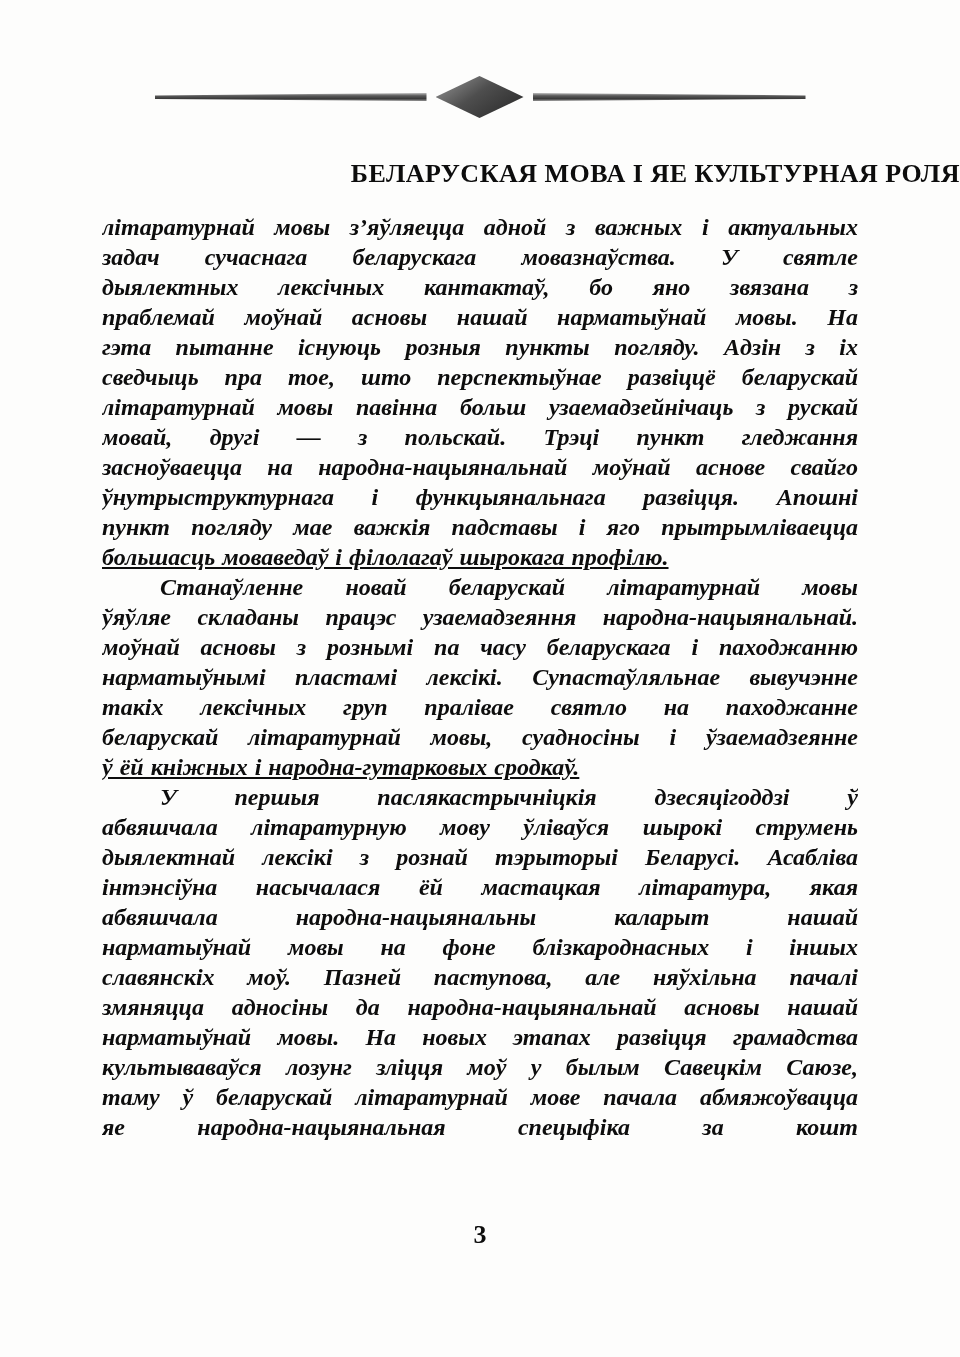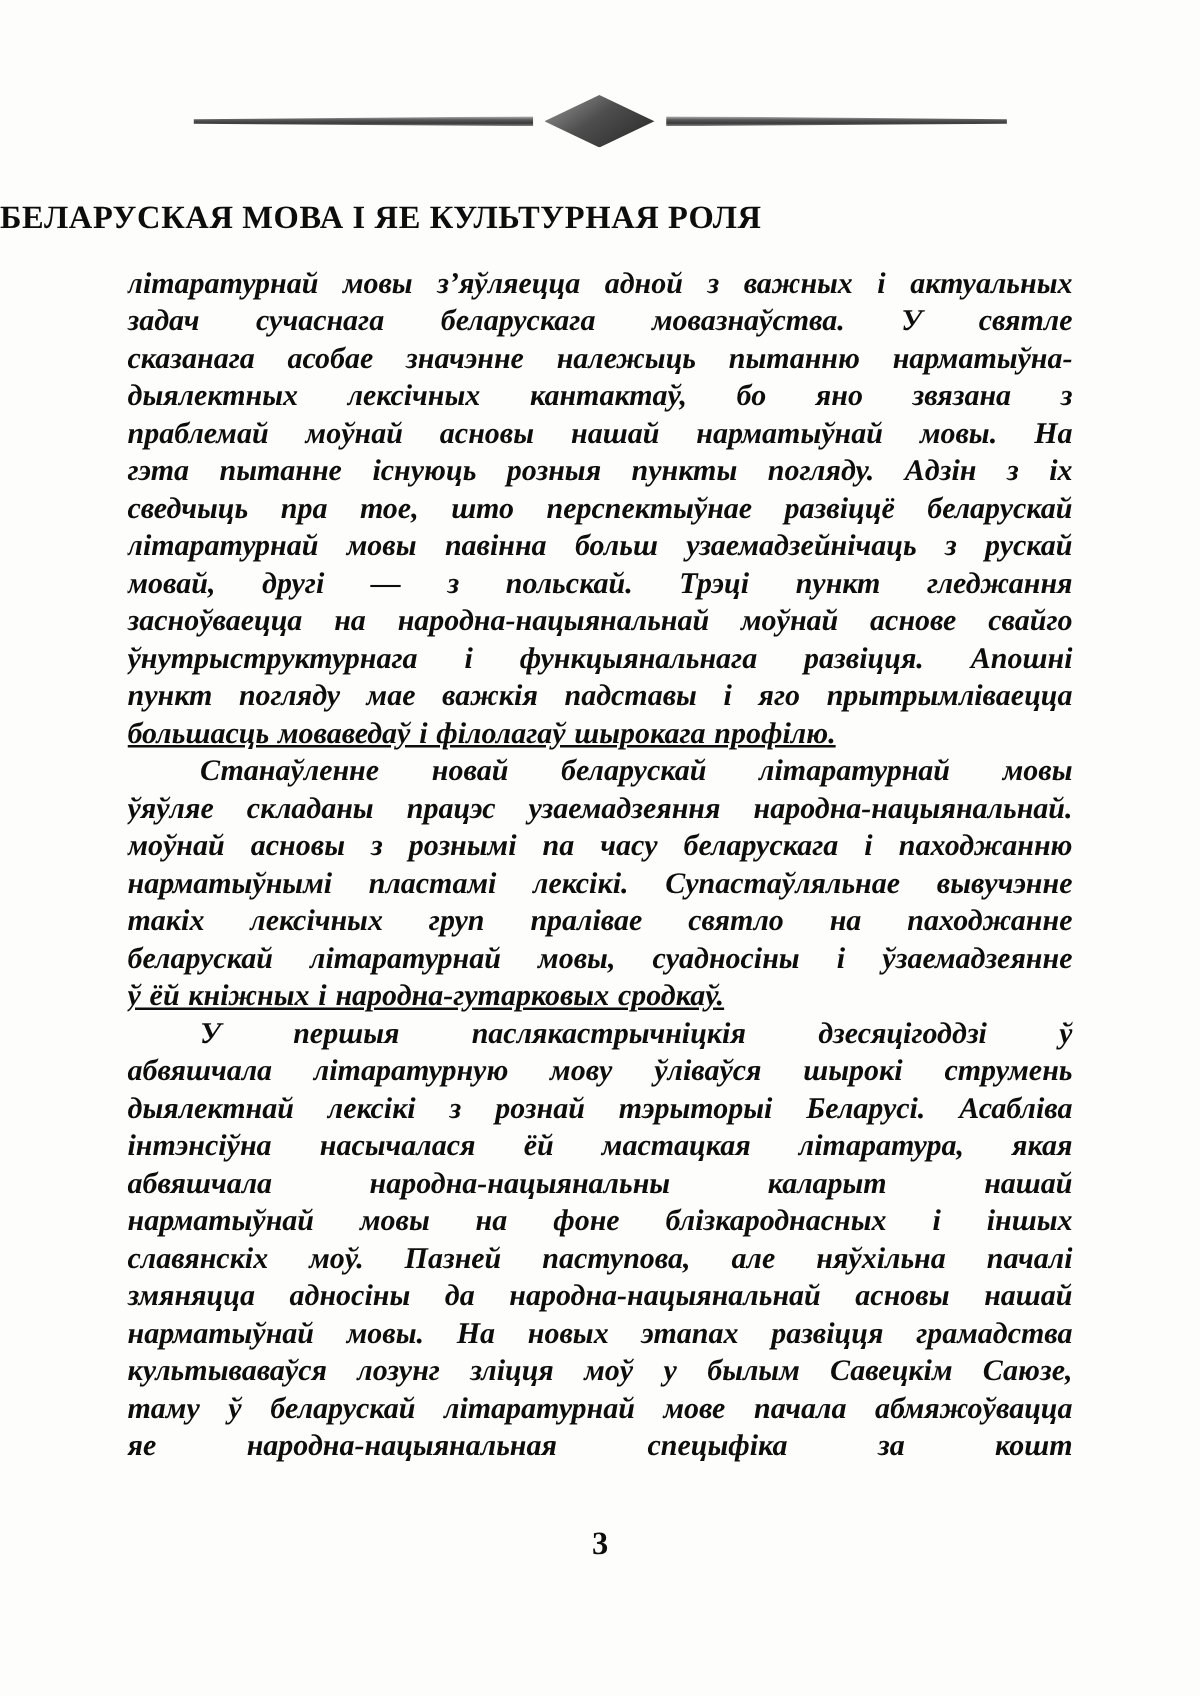--- a/index.html
+++ b/index.html
@@ -35,21 +35,21 @@
   .rule.left{width:272px;clip-path:polygon(0 30%,100% 0,100% 100%,0 75%);}
   .rule.right{width:273px;clip-path:polygon(0 0,100% 30%,100% 75%,0 100%);}
   .diamond{
     width:88px;height:42px;
     background:linear-gradient(145deg,var(--diamond_light) 0%,var(--diamond_mid) 45%,var(--diamond_dark) 100%);
     clip-path:polygon(50% 0,100% 50%,50% 100%,0 50%);
   }
   
   .heading{
     position:absolute;top:140px;left:0;width:100%;
-    text-align:left;
+    text-align:right;
     font-weight:bold;font-size:26px;line-height:34px;
     letter-spacing:0.5px;
     color:var(--ink);
   }
   
   .body-text{
     position:absolute;top:212px;left:102px;width:756px;
     font-style:italic;font-weight:bold;
     font-size:24px;color:var(--ink);
   }
@@ -81,21 +81,20 @@
     <span class="diamond"></span>
     <span class="rule right"></span>
   </div>
 
   <h1 class="heading">БЕЛАРУСКАЯ МОВА І ЯЕ КУЛЬТУРНАЯ РОЛЯ</h1>
 
   <div class="body-text">
       <div class="paragraph">
         <div class="line">літаратурнай мовы з’яўляецца адной з важных і актуальных</div>
         <div class="line">задач сучаснага беларускага мовазнаўства. У святле</div>
-        <div class="line">сказанага асобае значэнне належыць пытанню нарматыўна-</div>
         <div class="line">дыялектных лексічных кантактаў, бо яно звязана з</div>
         <div class="line">праблемай моўнай асновы нашай нарматыўнай мовы. На</div>
         <div class="line">гэта пытанне існуюць розныя пункты погляду. Адзін з іх</div>
         <div class="line">сведчыць пра тое, што перспектыўнае развіццё беларускай</div>
         <div class="line">літаратурнай мовы павінна больш узаемадзейнічаць з рускай</div>
         <div class="line">мовай, другі — з польскай. Трэці пункт гледжання</div>
         <div class="line">засноўваецца на народна-нацыянальнай моўнай аснове свайго</div>
         <div class="line">ўнутрыструктурнага і функцыянальнага развіцця. Апошні</div>
         <div class="line">пункт погляду мае важкія падставы і яго прытрымліваецца</div>
         <div class="line endleft">большасць моваведаў і філолагаў шырокага профілю.</div>

